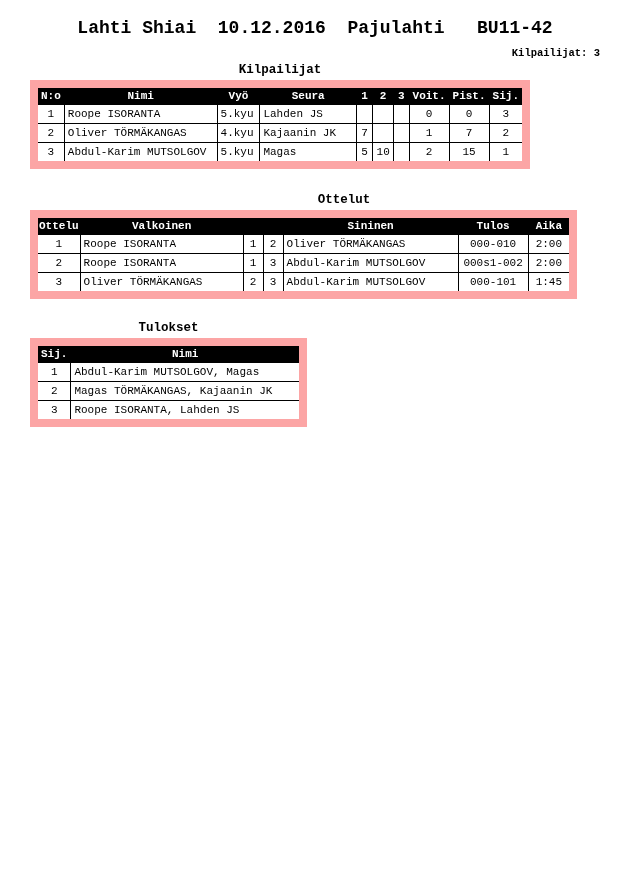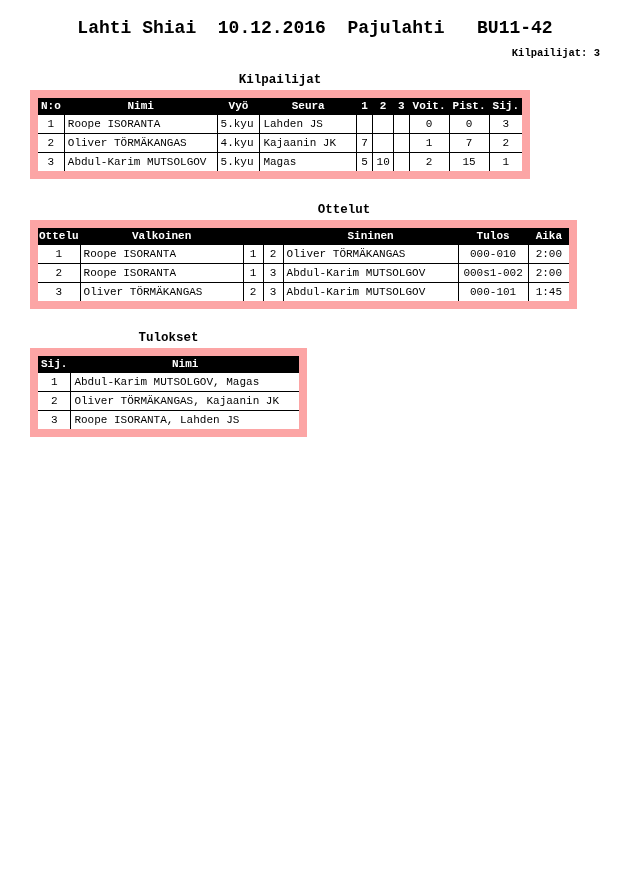--- a/index.html
+++ b/index.html
@@ -21,21 +21,21 @@
     white-space: pre;
   }
   .count {
     width: 600px;
     text-align: right;
     font-size: 10.5px;
     font-weight: bold;
     margin-top: 9px;
   }
   .section { margin-left: 30px; }
-  .sec-kilpailijat { margin-top: 14px; width: 500px; }
+  .sec-kilpailijat { margin-top: 4px; width: 500px; }
   .sec-ottelut    { margin-top: 24px; width: 628px; }
   .sec-tulokset   { margin-top: 22px; width: 277px; }
   .section-title {
     text-align: center;
     font-size: 12.5px;
     font-weight: bold;
     margin: 0 0 3px 0;
   }
   table {
     border-collapse: collapse;
@@ -207,21 +207,21 @@
           <th class="ac">Nimi</th>
         </tr>
       </thead>
       <tbody>
         <tr>
           <td class="ac">1</td>
           <td class="al">Abdul-Karim MUTSOLGOV, Magas</td>
         </tr>
         <tr>
           <td class="ac">2</td>
-          <td class="al">Oliver TÖRMÄKANGAS, Kajaanin JK</td>
+          <td class="al">Magas TÖRMÄKANGAS, Kajaanin JK</td>
         </tr>
         <tr>
           <td class="ac">3</td>
           <td class="al">Roope ISORANTA, Lahden JS</td>
         </tr>
       </tbody>
     </table>
   </div>
 
 </div>

